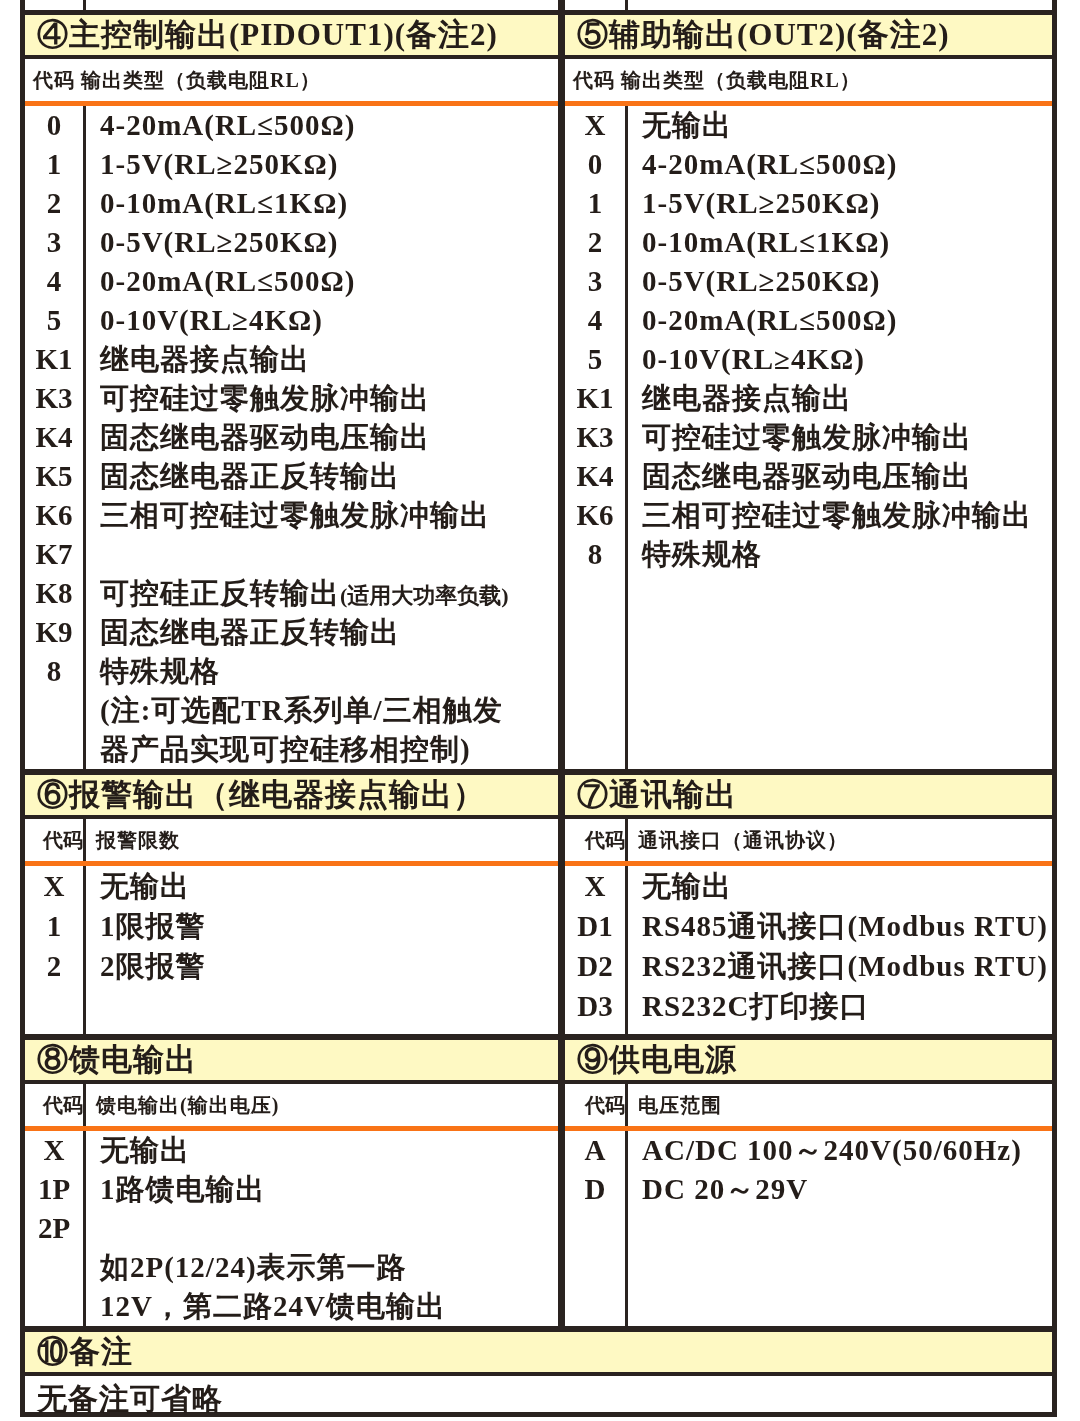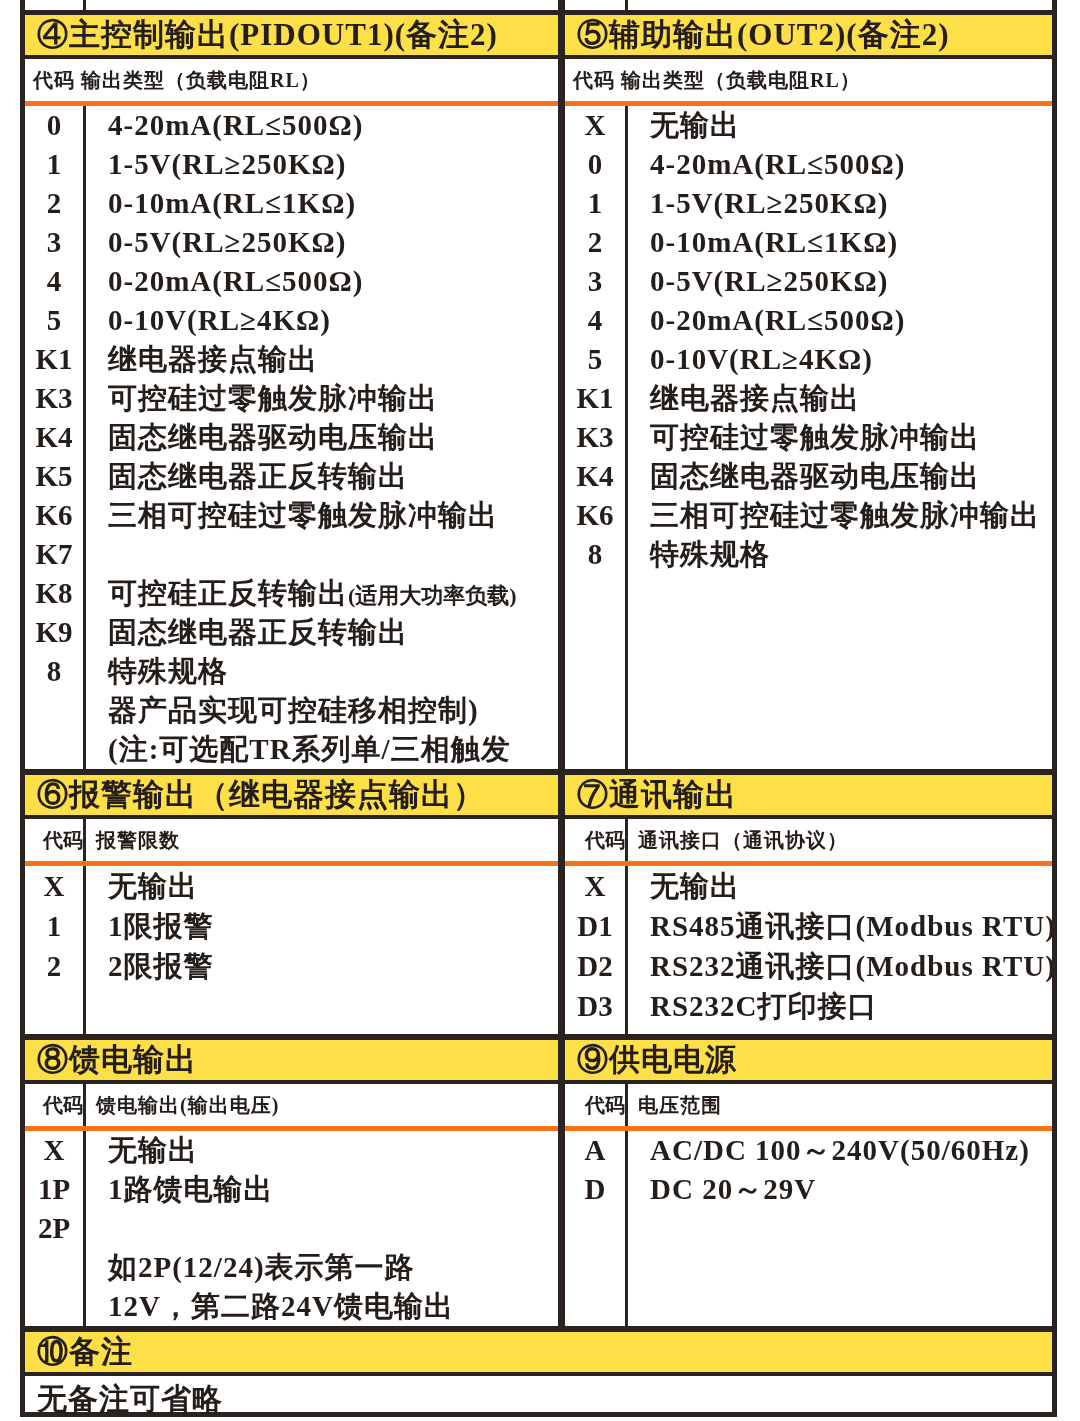--- a/index.html
+++ b/index.html
@@ -17,21 +17,21 @@
     position:absolute; left:20px; top:10px; width:1037px;
     border:5px solid #2a2320; background:#fff; box-sizing:border-box;
   }
   .cols { display:flex; align-items:stretch; }
   .colL { width:533px; flex:none; }
   .vsep { width:7px; flex:none; background:#2a2320; }
   .colR { flex:1; min-width:0; }
   .hsep { height:6px; background:#2a2320; }
 
   .sec-title {
-    height:40px; line-height:40px; background:#fde047;
+    height:40px; line-height:40px; background:#fef9c3;
     border-bottom:4px solid #2a2320;
     font-size:31px; font-weight:700; letter-spacing:1px;
     padding-left:12px; white-space:nowrap; overflow:hidden;
   }
   .col-hdr {
     height:42px; line-height:42px; border-bottom:5px solid #f97316;
     font-size:20px; font-weight:700; letter-spacing:1px;
     display:flex; white-space:nowrap; overflow:hidden;
   }
   .col-hdr.plain { padding-left:8px; display:block; }
@@ -39,21 +39,21 @@
   .colR .code-cell { width:60px; }
   .desc-cell { flex:1; padding-left:10px; min-width:0; }
 
   .rows { position:relative; overflow:hidden; }
   .vline { position:absolute; left:58px; top:0; bottom:0; width:3px; background:#2a2320; }
   .colR .vline { left:60px; }
   .row { display:flex; height:39px; line-height:39px; font-size:29px; font-weight:700; white-space:nowrap; }
   .rh40 .row { height:40px; line-height:40px; }
   .code { width:58px; flex:none; text-align:center; letter-spacing:0; }
   .colR .code { width:60px; }
-  .desc { flex:1; padding-left:25px; letter-spacing:1px; min-width:0; overflow:hidden; }
+  .desc { flex:1; padding-left:17px; letter-spacing:1px; min-width:0; overflow:hidden; }
   .small-note { font-size:22px; letter-spacing:0; }
 
   .note-row {
     height:36px; line-height:46px; font-size:30px; font-weight:700;
     letter-spacing:1px; padding-left:12px; white-space:nowrap;
   }
 </style>
 </head>
 <body>
 
@@ -145,26 +145,26 @@
                 <span class="desc"><span>固态继电器正反转输出</span><span class="small-note"></span></span>
               </div>
 
               <div class="row">
                 <span class="code">8</span>
                 <span class="desc"><span>特殊规格</span><span class="small-note"></span></span>
               </div>
 
               <div class="row">
                 <span class="code"></span>
+                <span class="desc"><span>(注:可选配TR系列单/三相触发</span><span class="small-note"></span></span>
+              </div>
+
+              <div class="row">
+                <span class="code"></span>
                 <span class="desc"><span>器产品实现可控硅移相控制)</span><span class="small-note"></span></span>
-              </div>
-
-              <div class="row">
-                <span class="code"></span>
-                <span class="desc"><span>(注:可选配TR系列单/三相触发</span><span class="small-note"></span></span>
               </div>
             </div>
         </div>
 
         <div class="hsep"></div>
 
         <div class="section">
           <div class="sec-title">⑥报警输出（继电器接点输出）</div>
           <div class="col-hdr">
             <span class="code-cell">代码</span>

